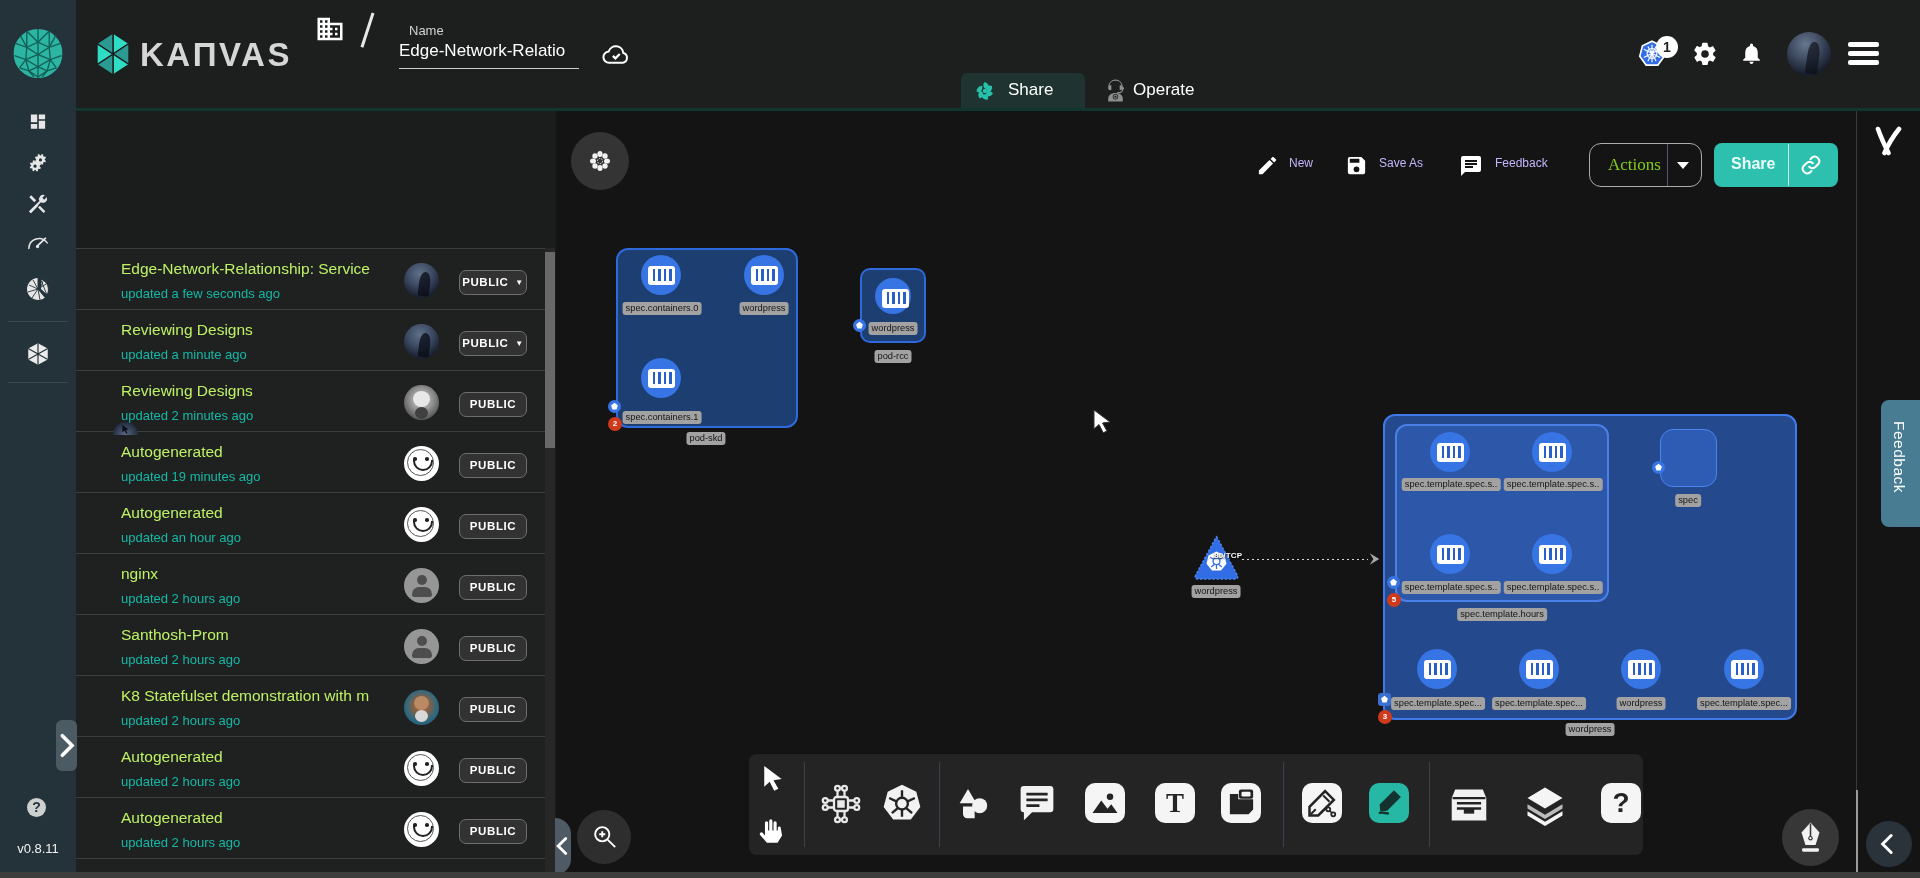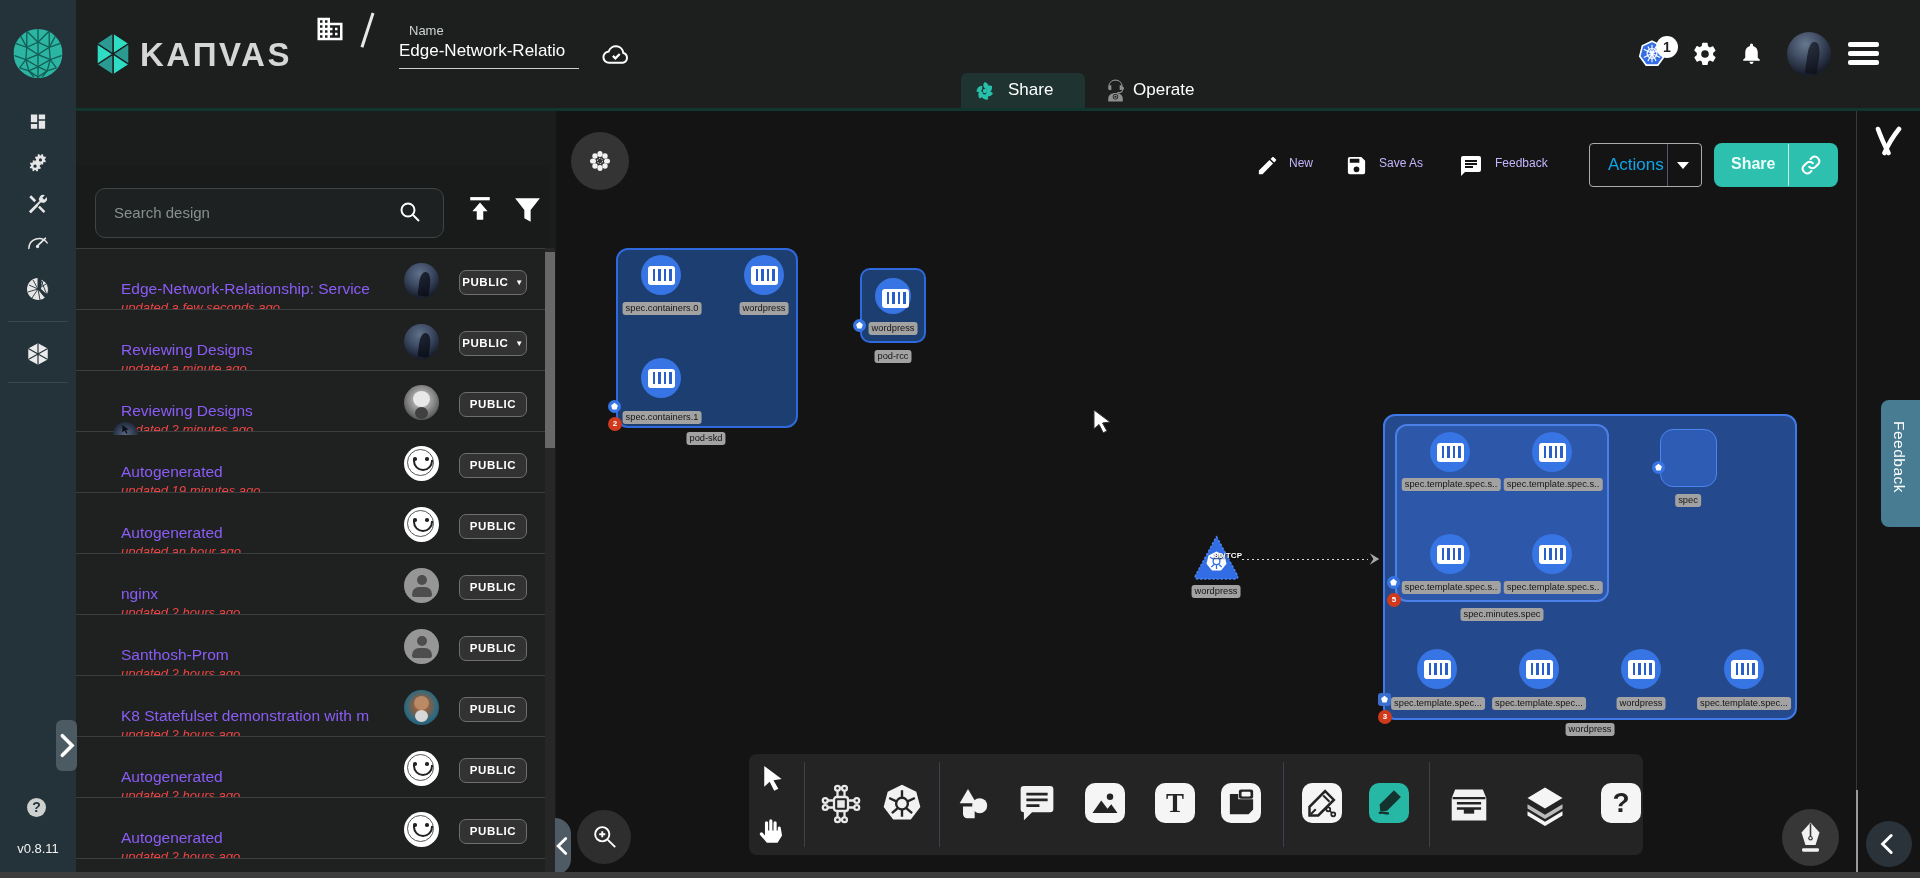--- a/index.html
+++ b/index.html
@@ -14,22 +14,22 @@
   #canvas  { left:556px; top:111px; width:1364px; height:767px; background:#141414; z-index:1; }
   #hscroll { left:0; top:872px; width:1920px; height:6px; background:#3d3d3d; z-index:50; }
   #nameinput { border-bottom:1px solid #cfcfcf; color:#fff; font-size:17px; }
   
   .sic { position:absolute; left:50%; transform:translateX(-50%); }
   
   #designs-head { left:0; top:6px; width:474px; height:49px; background:#000; color:#fff; text-align:center; line-height:49px; font-size:14.5px; letter-spacing:0.2px; }
   #searchwrap { left:0; top:55px; width:474px; height:82px; background:#191b1b; }
   #searchbox { left:19px; top:22px; width:349px; height:50px; background:#1e2121; border:1px solid #404444; border-radius:10px; color:#888f8f; font-size:15px; line-height:48px; padding-left:18px; }
   .row { position:absolute; left:0; width:473px; height:61px; border-top:1px solid #3b3e3e; background:#1f2121; }
-  .row .t { position:absolute; left:45px; top:11px; color:#8b5cf6; font-size:15.5px; white-space:nowrap; max-width:290px; overflow:hidden;margin-top:20px; }
-  .row .s { position:absolute; left:45px; top:51px; color:#ef4444; font-size:13px; font-style:italic; }
+  .row .t { position:absolute; left:45px; top:11px; color:#bef264; font-size:15.5px; white-space:nowrap; max-width:290px; overflow:hidden; }
+  .row .s { position:absolute; left:45px; top:37px; color:#14b8a6; font-size:13px; }
   .row .av { position:absolute; left:328px; top:14px; width:35px; height:35px; border-radius:50%; overflow:hidden; }
   .pub { position:absolute; left:383px; top:21px; width:68px; height:25px; background:#323232; border:1px solid #6e6e6e; border-radius:7px; color:#fff; font-size:11.5px; font-weight:bold; text-align:center; line-height:23px; letter-spacing:0.6px; }
   .pub .car { display:inline-block; margin-left:3px; font-size:8px; vertical-align:1px; }
   .av-dark { background:radial-gradient(circle at 45% 30%,#5f7089 0%,#3d4a63 40%,#161c2b 78%,#0b0e16 100%); }
   .av-dark::after { content:""; position:absolute; left:15px; top:9px; width:11px; height:24px; background:rgba(8,11,20,0.75); border-radius:45% 45% 12% 12%; transform:rotate(7deg); }
   .av-gray { background:radial-gradient(circle at 50% 42%,#cacaca 0%,#9a9a9a 38%,#565656 75%,#2e2e2e 100%); }
   .av-gray::after { content:""; position:absolute; left:9px; top:6px; width:17px; height:16px; background:#e8e8e8; border-radius:50%; box-shadow:0 14px 0 -2px #404040; }
   .av-smile { background:#fff; } .av-smile i { position:absolute; left:3px; top:3px; width:27px; height:27px; border:1.5px solid #555; border-radius:50%; }
   .av-smile::before { content:""; position:absolute; left:9px; top:11px; width:3.5px; height:3.5px; border-radius:50%; background:#222; box-shadow:12px 0 0 #222; }
   .av-smile::after { content:""; position:absolute; left:9px; top:14px; width:16px; height:9px; border:2px solid #222; border-top:none; border-radius:0 0 16px 16px; }
@@ -44,21 +44,21 @@
   .grp { position:absolute; border-radius:12px; }
   .cont { position:absolute; width:40px; height:40px; border-radius:50%; background:#3774e4; }
   .cont::before { content:""; position:absolute; left:6.5px; top:10.5px; width:27px; height:19px; background:#fff; border-radius:3px; }
   .cont::after { content:""; position:absolute; left:11.5px; top:14px; width:19px; height:12px; background:repeating-linear-gradient(90deg,#2a5fc9 0 2.4px,transparent 2.4px 5.4px); }
   .lbl { position:absolute; transform:translateX(-50%); background:#a2a2a2; color:#151515; font-size:9.3px; padding:0px 3px; border-radius:3px; white-space:nowrap; line-height:13px; height:13px; }
   .mb { position:absolute; width:13px; height:13px; border-radius:50%; background:#3774e4; }
   .mb svg { position:absolute; left:2px; top:2px; }
   .rb { position:absolute; width:14px; height:14px; border-radius:50%; background:#cf3a1c; color:#fff; font-size:8px; font-weight:bold; text-align:center; line-height:14px; }
   
   .tbtxt { position:absolute; color:#c4b5fd; font-size:12px; }
-  #actions { position:absolute; border:1px solid #a9adad; border-radius:4px; color:#0ea5e9; font-size:17px; }
+  #actions { position:absolute; border:1px solid #a9adad; border-radius:12px; color:#84cc16; font-size:17px;font-family:Liberation Serif, serif; }
   #share { position:absolute; background:#2ec0ae; border-radius:8px; color:#eafffa; font-size:16px; font-weight:bold; }
   #btoolbar { position:absolute; top:643px; width:894px; height:101px; background:#242424; border-radius:8px; }
   .tdiv { position:absolute; top:8px; width:1px; height:85px; background:#3a424e; }
   .wsq { position:absolute; width:40px; height:40px; background:#f5f5f5; border-radius:10px; }
   .circ-btn { position:absolute; border-radius:50%; }
 </style>
 </head>
 <body>
 <div id="app">
   <div class="abs" id="header">
@@ -184,34 +184,20 @@
 
     <div class="abs" style="left:56px;top:720px;width:21px;height:51px;background:#4c5b63;border-radius:6px 6px 6px 6px"></div>
     <svg class="abs" style="left:58px;top:733px" width="17" height="25" viewBox="0 0 12 18" fill="none" stroke="#fff" stroke-width="2.6" stroke-linecap="round">
         <path d="M3 2l7 7-7 7"></path>
       </svg>
 
     <div class="abs" style="left:27px;top:798px;width:19px;height:19px;border-radius:50%;background:#ccd0ce;color:#24333a;font-weight:bold;font-size:14px;text-align:center;line-height:19px">?</div>
     <div class="abs" style="left:0;top:841px;width:76px;text-align:center;color:#f2f2f2;font-size:13px">v0.8.11</div>
   </div>
   <div class="abs" id="panel">
-    <div class="abs" id="searchwrap">
-      <div class="abs" id="searchbox">Search design</div>
-      <svg class="abs" style="left:322px;top:34px" width="24" height="24" viewBox="0 0 24 24" fill="none" stroke="#fff" stroke-width="2">
-          <circle cx="10" cy="10" r="6.5"></circle>
-          <path d="M15 15l6 6"></path>
-        </svg>
-      <svg class="abs" style="left:391px;top:31px" width="26" height="24" viewBox="0 0 24 22" fill="#fff">
-          <rect x="3" y="0" width="18" height="3"></rect>
-          <path d="M12 5l7 8h-4v8h-6v-8H5z"></path>
-        </svg>
-      <svg class="abs" style="left:438px;top:32px" width="27" height="25" viewBox="0 0 24 22" fill="#fff">
-          <path d="M1 0h22l-8.2 10.5V21l-5.6-3.2v-7.3z"></path>
-        </svg>
-    </div>
     <div id="rows" class="abs" style="left:0;top:137px;width:474px;height:630px;overflow:hidden">
       <div class="row" style="top:0">
           <div class="t">Edge-Network-Relationship: Service</div>
           <div class="s">updated a few seconds ago</div>
           <div class="av av-dark"></div>
           <div class="pub">PUBLIC <span class="car">▼</span></div>
         </div>
       <div class="row" style="top:61px">
           <div class="t">Reviewing Designs</div>
           <div class="s">updated a minute ago</div>
@@ -389,21 +375,21 @@
 
     <div class="grp" style="left:839px;top:313px;width:214px;height:178px;background:#2d57a8;border:2px solid #4a80e8"></div>
     <div class="cont" style="left:874px;top:321px"></div>
     <div class="cont" style="left:976px;top:321px"></div>
     <div class="cont" style="left:874px;top:423px"></div>
     <div class="cont" style="left:976px;top:423px"></div>
     <div class="lbl" style="left:895px;top:367px">spec.template.spec.s..</div>
     <div class="lbl" style="left:997px;top:367px">spec.template.spec.s..</div>
     <div class="lbl" style="left:895px;top:470px">spec.template.spec.s..</div>
     <div class="lbl" style="left:997px;top:470px">spec.template.spec.s..</div>
-    <div class="lbl" style="left:946px;top:497px">spec.minutes.spec</div>
+    <div class="lbl" style="left:946px;top:497px">spec.template.hours</div>
     <div class="mb" style="left:831px;top:465px">
         <svg width="9" height="9" viewBox="0 0 24 24" fill="#fff">
           <path d="M12 2l9 7-3.5 11h-11L3 9z"></path>
         </svg>
       </div>
     <div class="rb" style="left:831px;top:482px">5</div>
 
     <div class="grp" style="left:1104px;top:318px;width:57px;height:58px;background:#2e5cb4;border:1.5px solid #4a86f0;border-radius:13px"></div>
     <div class="mb" style="left:1096px;top:350px">
         <svg width="9" height="9" viewBox="0 0 24 24" fill="#fff">

